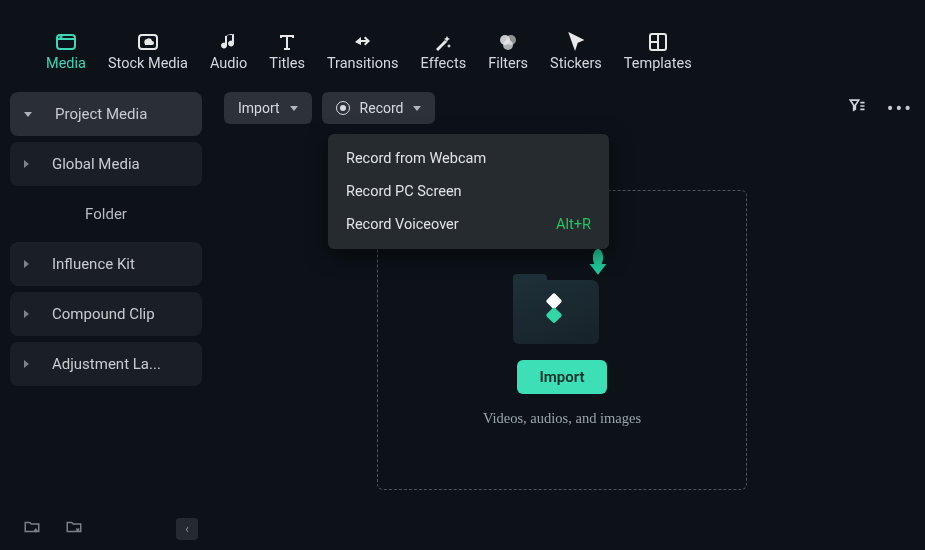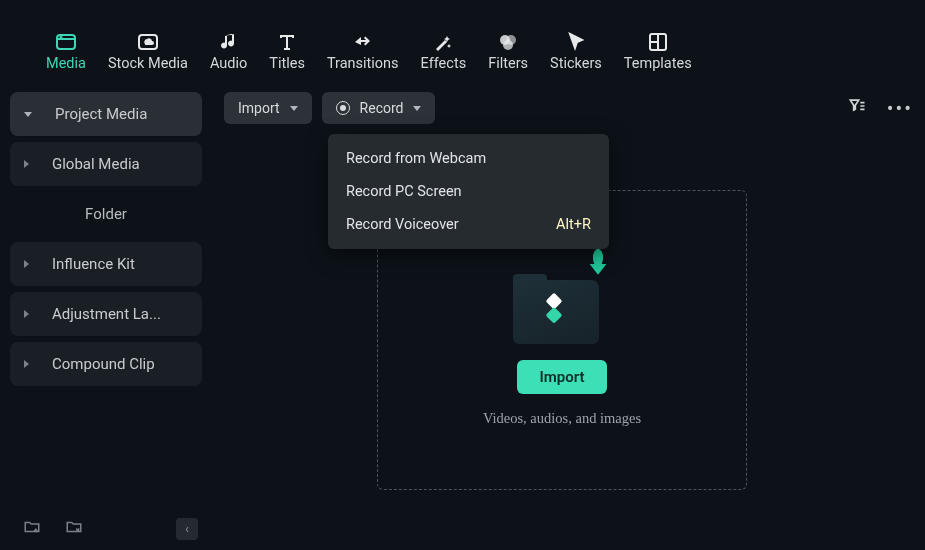--- a/index.html
+++ b/index.html
@@ -158,21 +158,21 @@
   .dd-item {
     display: flex;
     align-items: center;
     padding: 8px 18px;
     font-size: 14.5px;
     color: #e0e4e8;
     cursor: pointer;
   }
   .dd-item .shortcut {
     margin-left: auto;
-    color: #fef9c3;
+    color: #22c55e;
   }
   
   .dropzone {
     position: absolute;
     top: 110px; left: 165px;
     width: 370px; height: 300px;
     border: 1.5px dashed #4c545c;
     border-radius: 6px;
     display: flex;
     flex-direction: column;
@@ -324,25 +324,25 @@
     </div>
     <div class="side-item folder">
       <span>Folder</span>
     </div>
     <div class="side-item sub">
       <span class="caret-right"></span>
       <span>Influence Kit</span>
     </div>
     <div class="side-item sub">
       <span class="caret-right"></span>
-      <span>Adjustment La...</span>
+      <span>Compound Clip</span>
     </div>
     <div class="side-item sub">
       <span class="caret-right"></span>
-      <span>Compound Clip</span>
+      <span>Adjustment La...</span>
     </div>
 
     <div class="side-bottom">
       <span class="ico">
         <svg width="20" height="18" viewBox="0 0 24 24" fill="none" stroke="#7a8086" stroke-width="2">
             <path d="M3 6h6l2 2h10v10H3z"></path>
             <path d="M17 14v5M14.5 16.5h5" stroke-width="2"></path>
           </svg>
       </span>
       <span class="ico">

